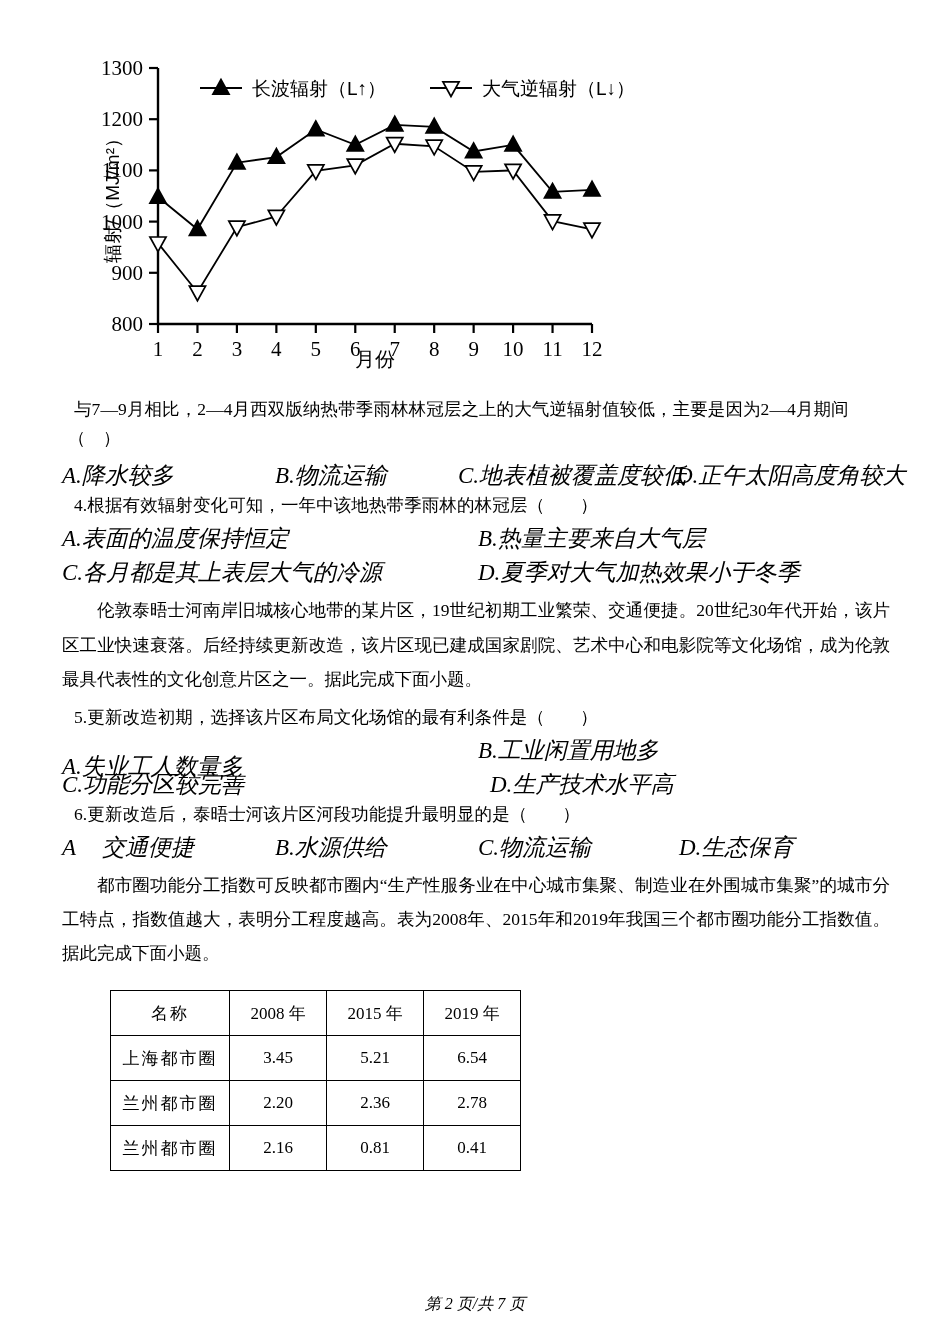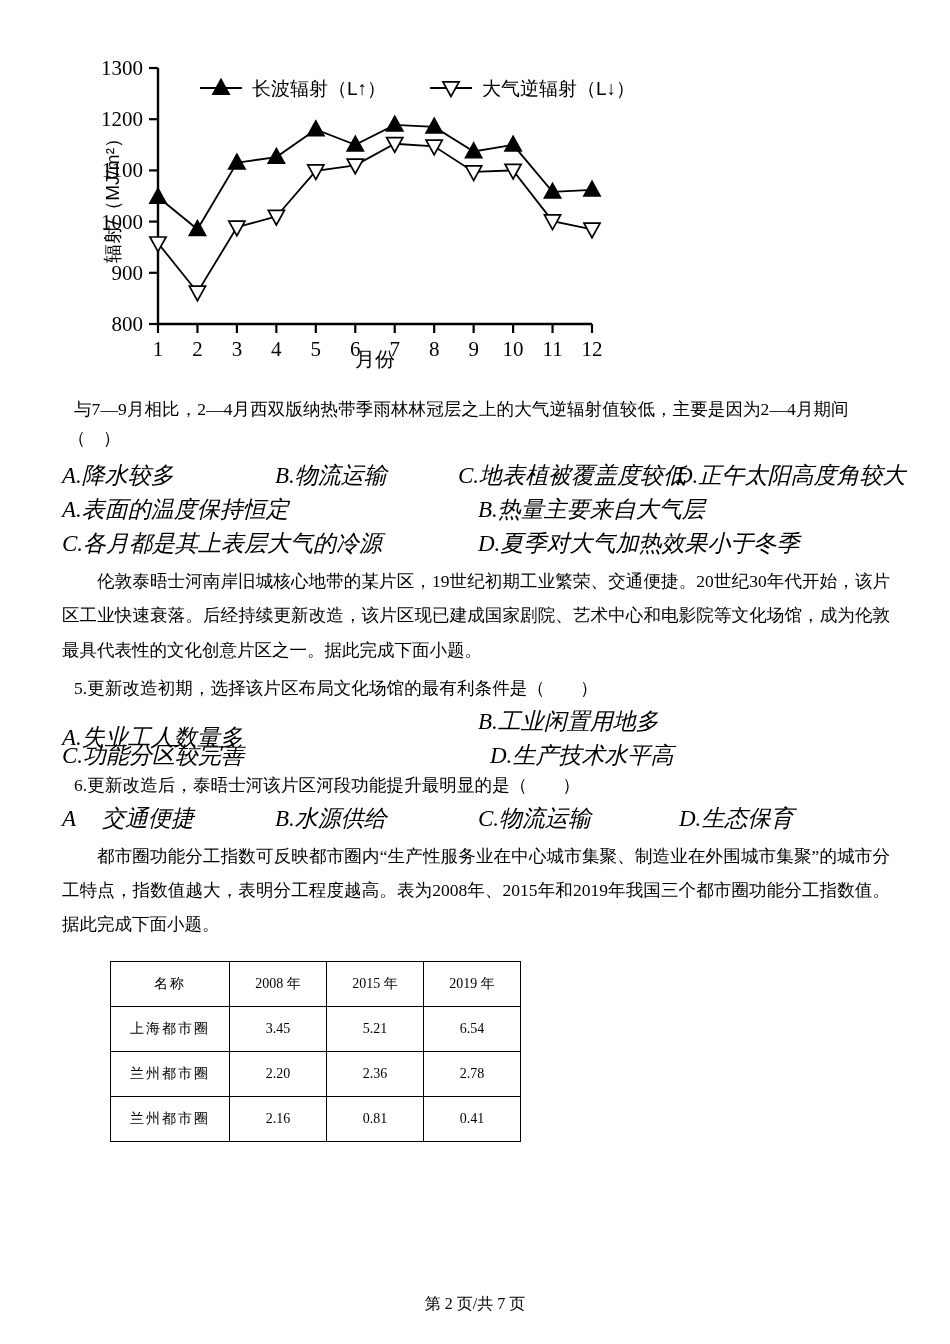--- a/index.html
+++ b/index.html
@@ -75,21 +75,21 @@
     text-indent: 2em;
     text-align: justify;
   }
 
   
   .tbl-wrap {
     margin: 14px 0 0 48px;
   }
   table.data-table {
     border-collapse: collapse;
-    font-size: 14px;
+    font-size: 17px;
     margin-top: 20px;
   }
   table.data-table td {
     border: 1px solid #000;
     text-align: center;
     vertical-align: middle;
     height: 40px;
     padding: 2px 6px;
     font-family: "Liberation Serif", "DejaVu Serif", serif;
   }
@@ -103,20 +103,21 @@
 
   
   .footer {
     position: absolute;
     left: 0;
     top: 1294px;
     width: 950px;
     text-align: center;
     font-size: 16px;
     font-family: "Liberation Serif", "DejaVu Serif", serif;
+    font-style: italic;
   }
 
   .chart-txt {
     font-family: "Liberation Serif", "DejaVu Serif", serif;
   }
   .chart-cn {
     font-family: "Liberation Sans", "DejaVu Sans", sans-serif;
   }
 </style>
 </head>
@@ -232,20 +233,21 @@
       <p class="paren-line">（　）</p>
       <div class="opts">
         <span class="opt" style="left:0px;"><span>A.</span><span>降水较多</span></span>
         <span class="opt" style="left:213px;"><span>B.</span><span>物流运输</span></span>
         <span class="opt" style="left:396px;"><span>C.</span><span>地表植被覆盖度较低</span></span>
         <span class="opt" style="left:614px;"><span>D.</span><span>正午太阳高度角较大</span></span>
       </div>
     </div>
 
     <div>
+      <p class="qline qstem"><span>4.</span><span>根据有效辐射变化可知，一年中该地热带季雨林的林冠层（　　）</span></p>
       <div class="opts">
         <span class="opt" style="left:0px;"><span>A.</span><span>表面的温度保持恒定</span></span>
         <span class="opt" style="left:416px;"><span>B.</span><span>热量主要来自大气层</span></span>
       </div>
       <div class="opts">
         <span class="opt" style="left:416px;"><span>D.</span><span>夏季对大气加热效果小于冬季</span></span>
         <span class="opt" style="left:0px;"><span>C.</span><span>各月都是其上表层大气的冷源</span></span>
       </div>
     </div>
 

